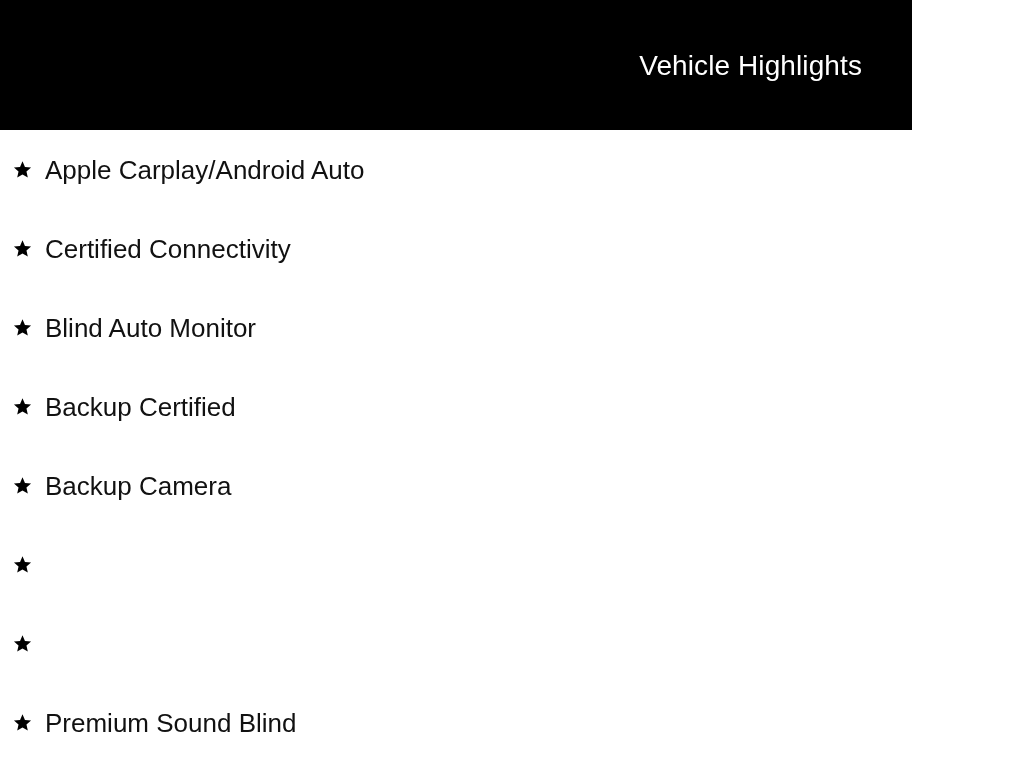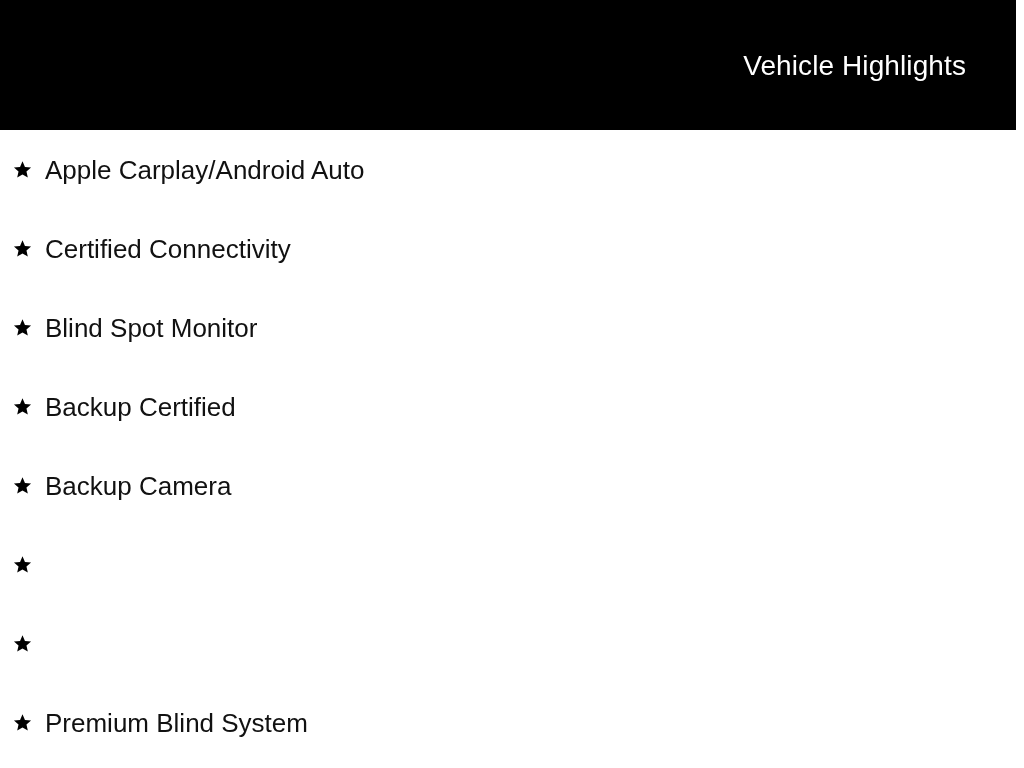--- a/index.html
+++ b/index.html
@@ -21,21 +21,21 @@
     height: 768px;
     background: #ffffff;
     box-sizing: border-box;
   }
 
   
   .header-band {
     position: absolute;
     top: 0;
     left: 0;
-    width: 1016px;
+    width: 912px;
     height: 130px;
     background: #000000;
     box-sizing: border-box;
   }
 
   .header-title {
     position: absolute;
     right: 50px;
     top: 50px;
     margin: 0;
@@ -123,21 +123,21 @@
       </span>
       <span class="highlight-label">Certified Connectivity</span>
     </li>
 
     <li class="highlight-item">
       <span class="star-icon">
         <svg viewBox="0 0 24 24" aria-hidden="true">
             <polygon points="12,1.6 15.1,8.7 22.8,9.4 17,14.6 18.7,22.2 12,18.2 5.3,22.2 7,14.6 1.2,9.4 8.9,8.7"></polygon>
           </svg>
       </span>
-      <span class="highlight-label">Blind Spot Monitor</span>
+      <span class="highlight-label">Blind Auto Monitor</span>
     </li>
 
     <li class="highlight-item">
       <span class="star-icon">
         <svg viewBox="0 0 24 24" aria-hidden="true">
             <polygon points="12,1.6 15.1,8.7 22.8,9.4 17,14.6 18.7,22.2 12,18.2 5.3,22.2 7,14.6 1.2,9.4 8.9,8.7"></polygon>
           </svg>
       </span>
       <span class="highlight-label">Backup Certified</span>
     </li>
@@ -166,18 +166,18 @@
           </svg>
       </span>
     </li>
 
     <li class="highlight-item">
       <span class="star-icon">
         <svg viewBox="0 0 24 24" aria-hidden="true">
             <polygon points="12,1.6 15.1,8.7 22.8,9.4 17,14.6 18.7,22.2 12,18.2 5.3,22.2 7,14.6 1.2,9.4 8.9,8.7"></polygon>
           </svg>
       </span>
-      <span class="highlight-label">Premium Blind System</span>
+      <span class="highlight-label">Premium Sound Blind</span>
     </li>
 
   </ul>
 
 </div>
 
 </body></html>

